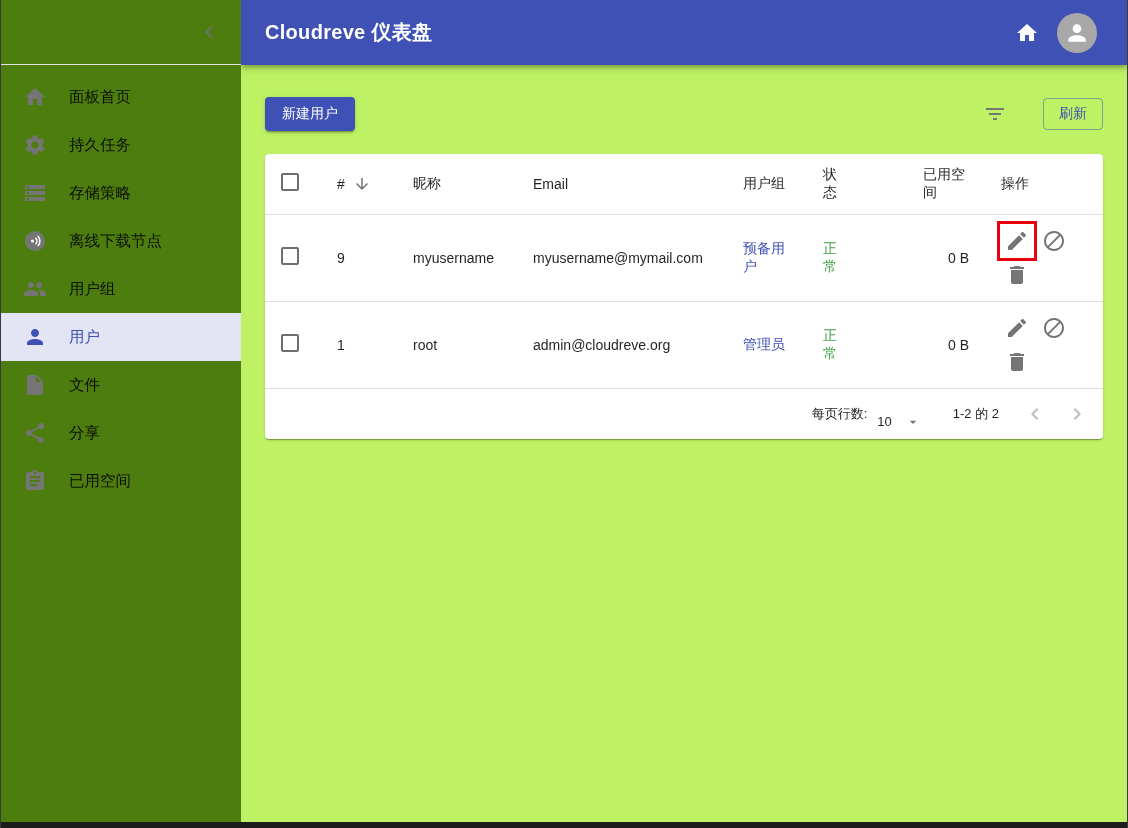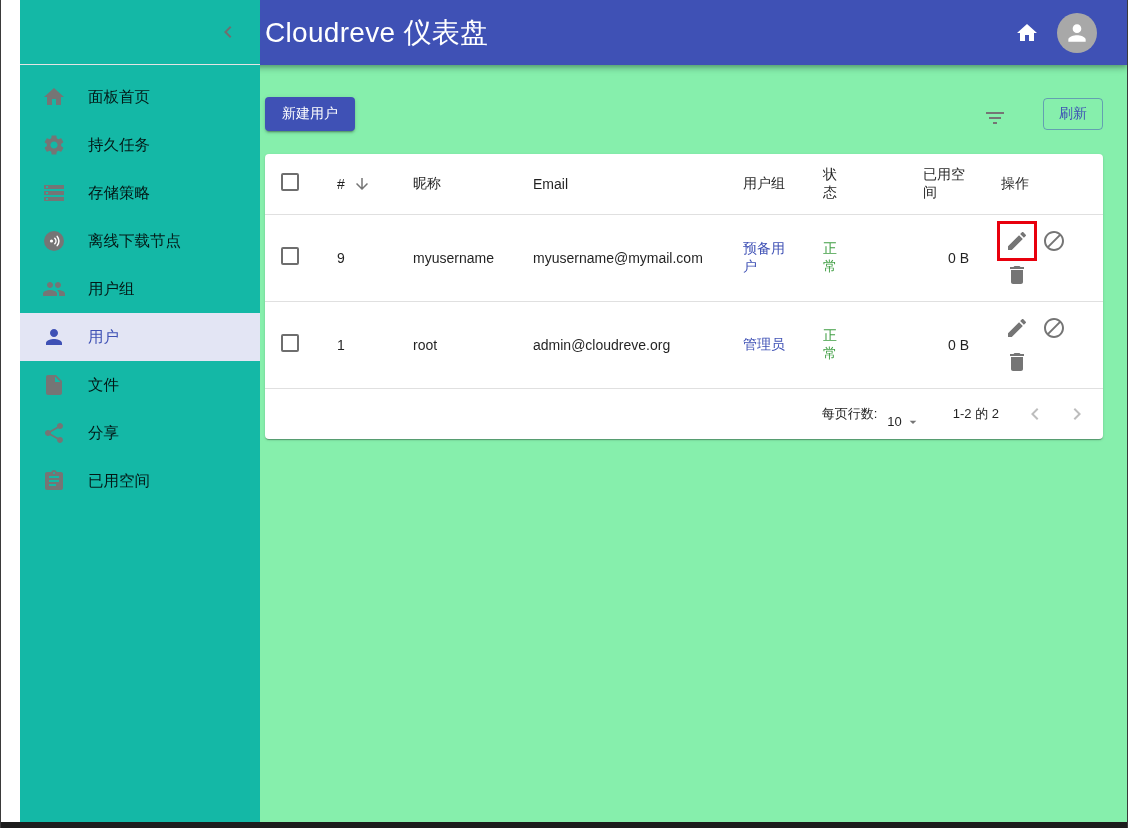--- a/index.html
+++ b/index.html
@@ -6,41 +6,41 @@
   html,body { width:1128px; height:828px; }
   body { font-family:"Liberation Sans","DejaVu Sans",sans-serif; font-size:14px; color:rgba(0,0,0,0.87); background:#fff; }
   .page { position:relative; width:1128px; height:828px; overflow:hidden; background:#fff;
           border-left:1px solid #3a3a3a; border-right:1px solid #3a3a3a; }
   .bottom-strip { position:absolute; left:0; right:0; bottom:0; height:6px; background:#1d1d1d; z-index:9; }
 
   
   .appbar { position:absolute; left:240px; top:0; right:0; height:65px; background:#3f51b5; color:#fff;
             display:flex; align-items:center; padding:0 30px 0 24px; z-index:5;
             box-shadow:0 2px 4px -1px rgba(0,0,0,.2),0 4px 5px 0 rgba(0,0,0,.14),0 1px 10px 0 rgba(0,0,0,.12); }
-  .appbar-title { font-size:28px; font-weight:400; letter-spacing:.3px; flex:1; }
+  .appbar-title { font-size:20px; font-weight:700; letter-spacing:.3px; flex:1; }
   .appbar-actions { display:flex; align-items:center; gap:18px; }
   .icon-btn { background:none; border:none; cursor:pointer; display:inline-flex; align-items:center; justify-content:center; padding:0; color:inherit; }
   .avatar { width:40px; height:40px; border-radius:50%; background:#a8a8a8; display:flex; align-items:center; justify-content:center; color:#fff; }
 
   
-  .sidebar { position:absolute; left:0; top:0; bottom:6px; width:240px; background:#14b8a6; z-index:6;margin-left:19px; }
+  .sidebar { position:absolute; left:0; top:0; bottom:6px; width:240px; background:#4d7c0f; z-index:6; }
   .sidebar-header { height:65px; display:flex; align-items:center; justify-content:flex-end; padding-right:20px; border-bottom:1px solid #e4e4e4; }
   .collapse-btn { color:#6f6f6f; }
   .nav { padding-top:8px; }
   .nav-item { height:48px; display:flex; align-items:center; padding-left:22px; cursor:pointer; color:rgba(0,0,0,0.87); font-size:15.5px; }
   .nav-icon { width:24px; height:24px; color:#757575; margin-right:22px; flex:none; }
   .nav-item.selected { background:#e3e5f4; color:#3f51b5; }
   .nav-item.selected .nav-icon { color:#3f51b5; }
 
   
-  .content { position:absolute; left:240px; top:65px; right:0; bottom:6px; background:#86efac; padding:32px 24px 8px; }
+  .content { position:absolute; left:240px; top:65px; right:0; bottom:6px; background:#bef264; padding:32px 24px 8px; }
   .toolbar-row { display:flex; align-items:center; justify-content:space-between; }
   .btn-primary { background:#3f51b5; color:#fff; border:none; border-radius:4px; font-size:14px; padding:8px 17px; cursor:pointer;
                  font-family:inherit; box-shadow:0 3px 1px -2px rgba(0,0,0,.2),0 2px 2px 0 rgba(0,0,0,.14),0 1px 5px 0 rgba(0,0,0,.12); }
-  .toolbar-right { display:flex; align-items:flex-end; gap:36px; }
+  .toolbar-right { display:flex; align-items:center; gap:36px; }
   .filter-btn { color:#757575; }
   .btn-outlined { background:transparent; color:#3f51b5; border:1px solid rgba(63,81,181,.5); border-radius:4px;
                   font-size:14px; padding:6px 15px; cursor:pointer; font-family:inherit; }
 
   
   .card { margin-top:23px; background:#fff; border-radius:4px; overflow:hidden;
           box-shadow:0 2px 1px -1px rgba(0,0,0,.2),0 1px 1px 0 rgba(0,0,0,.14),0 1px 3px 0 rgba(0,0,0,.12); }
   table { width:100%; border-collapse:collapse; table-layout:fixed; font-size:14px; }
   th,td { padding:10px 16px; border-bottom:1px solid #e0e0e0; text-align:left; vertical-align:middle; font-weight:400; }
   thead tr { height:60px; }
@@ -52,21 +52,21 @@
   .checkbox { width:18px; height:18px; border:2px solid #6e6e6e; border-radius:2px; display:inline-block; background:#fff; cursor:pointer; }
   .sort-icon { color:#757575; vertical-align:middle; margin-left:8px; }
   .group-link { color:#3f51b5; cursor:pointer; }
   .status-ok { color:#43a047; }
   .actions-wrap { display:flex; flex-wrap:wrap; align-items:center; width:92px; row-gap:2px; }
   .action-btn { width:32px; height:32px; color:#757575; margin-right:5px; }
   .highlight-red { outline:3px solid #e8000d; outline-offset:1px; }
 
   
   .pagination { display:flex; align-items:center; justify-content:flex-end; height:50px; font-size:13px; color:rgba(0,0,0,0.87); padding-right:12px; }
-  .rpp-select { display:inline-flex; align-items:center; gap:3px; margin:16px 32px 0 10px; cursor:pointer; }
+  .rpp-select { display:inline-flex; align-items:center; gap:13px; margin:16px 32px 0 10px; cursor:pointer; }
   .rpp-arrow { color:#757575; }
   .range-label { margin-right:22px; }
   .page-nav-btn { color:#bdbdbd; width:28px; height:28px; }
   .page-nav-btn + .page-nav-btn { margin-left:14px; }
 
   svg { display:block; }
 </style>
 </head>
 <body>
 

